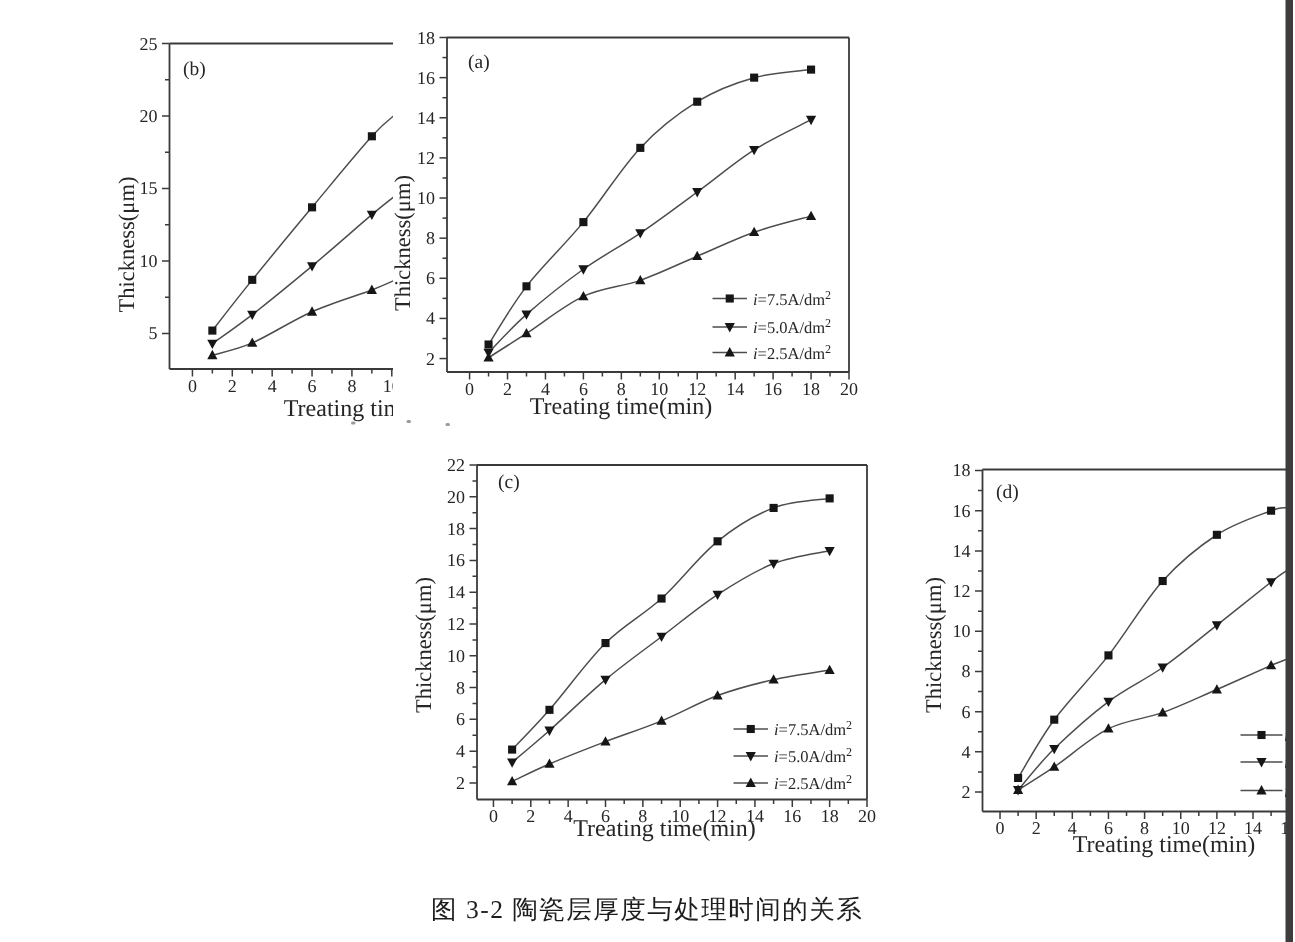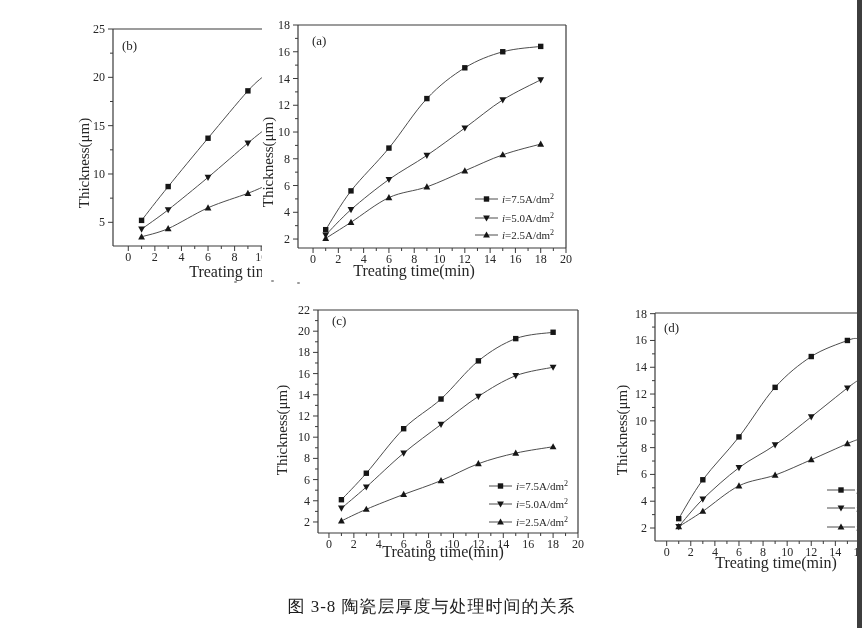--- a/index.html
+++ b/index.html
@@ -426,15 +426,15 @@
           <text x="241" y="235" font-size="11" fill="#262626" font-family="&quot;Liberation Serif&quot;,&quot;DejaVu Serif&quot;,serif"><tspan font-style="italic">i</tspan><tspan>=2.5A/dm</tspan><tspan dy="-4" font-size="8">2</tspan></text>
         </g>
         <text x="49" y="36" font-size="13" fill="#262626" font-family="&quot;Liberation Serif&quot;,&quot;DejaVu Serif&quot;,serif">(d)</text>
         <text x="161" y="272" font-size="16" fill="#262626" font-family="&quot;Liberation Serif&quot;,&quot;DejaVu Serif&quot;,serif" text-anchor="middle">Treating time(min)</text>
         <text x="12" y="134" font-size="15" fill="#262626" font-family="&quot;Liberation Serif&quot;,&quot;DejaVu Serif&quot;,serif" text-anchor="middle" transform="rotate(-90 12 134)">Thickness(μm)</text>
       </svg>
     </div>
   <div class="speck" style="left:234px;top:281px;"></div>
   <div class="speck" style="left:271px;top:280px;"></div>
   <div class="speck" style="left:297px;top:282px;"></div>
-  <div class="caption">图 3-8 陶瓷层厚度与处理时间的关系</div>
+  <div class="caption">图 3-2 陶瓷层厚度与处理时间的关系</div>
   <div class="edge-strip"></div>
 </div>
 
 </body></html>

